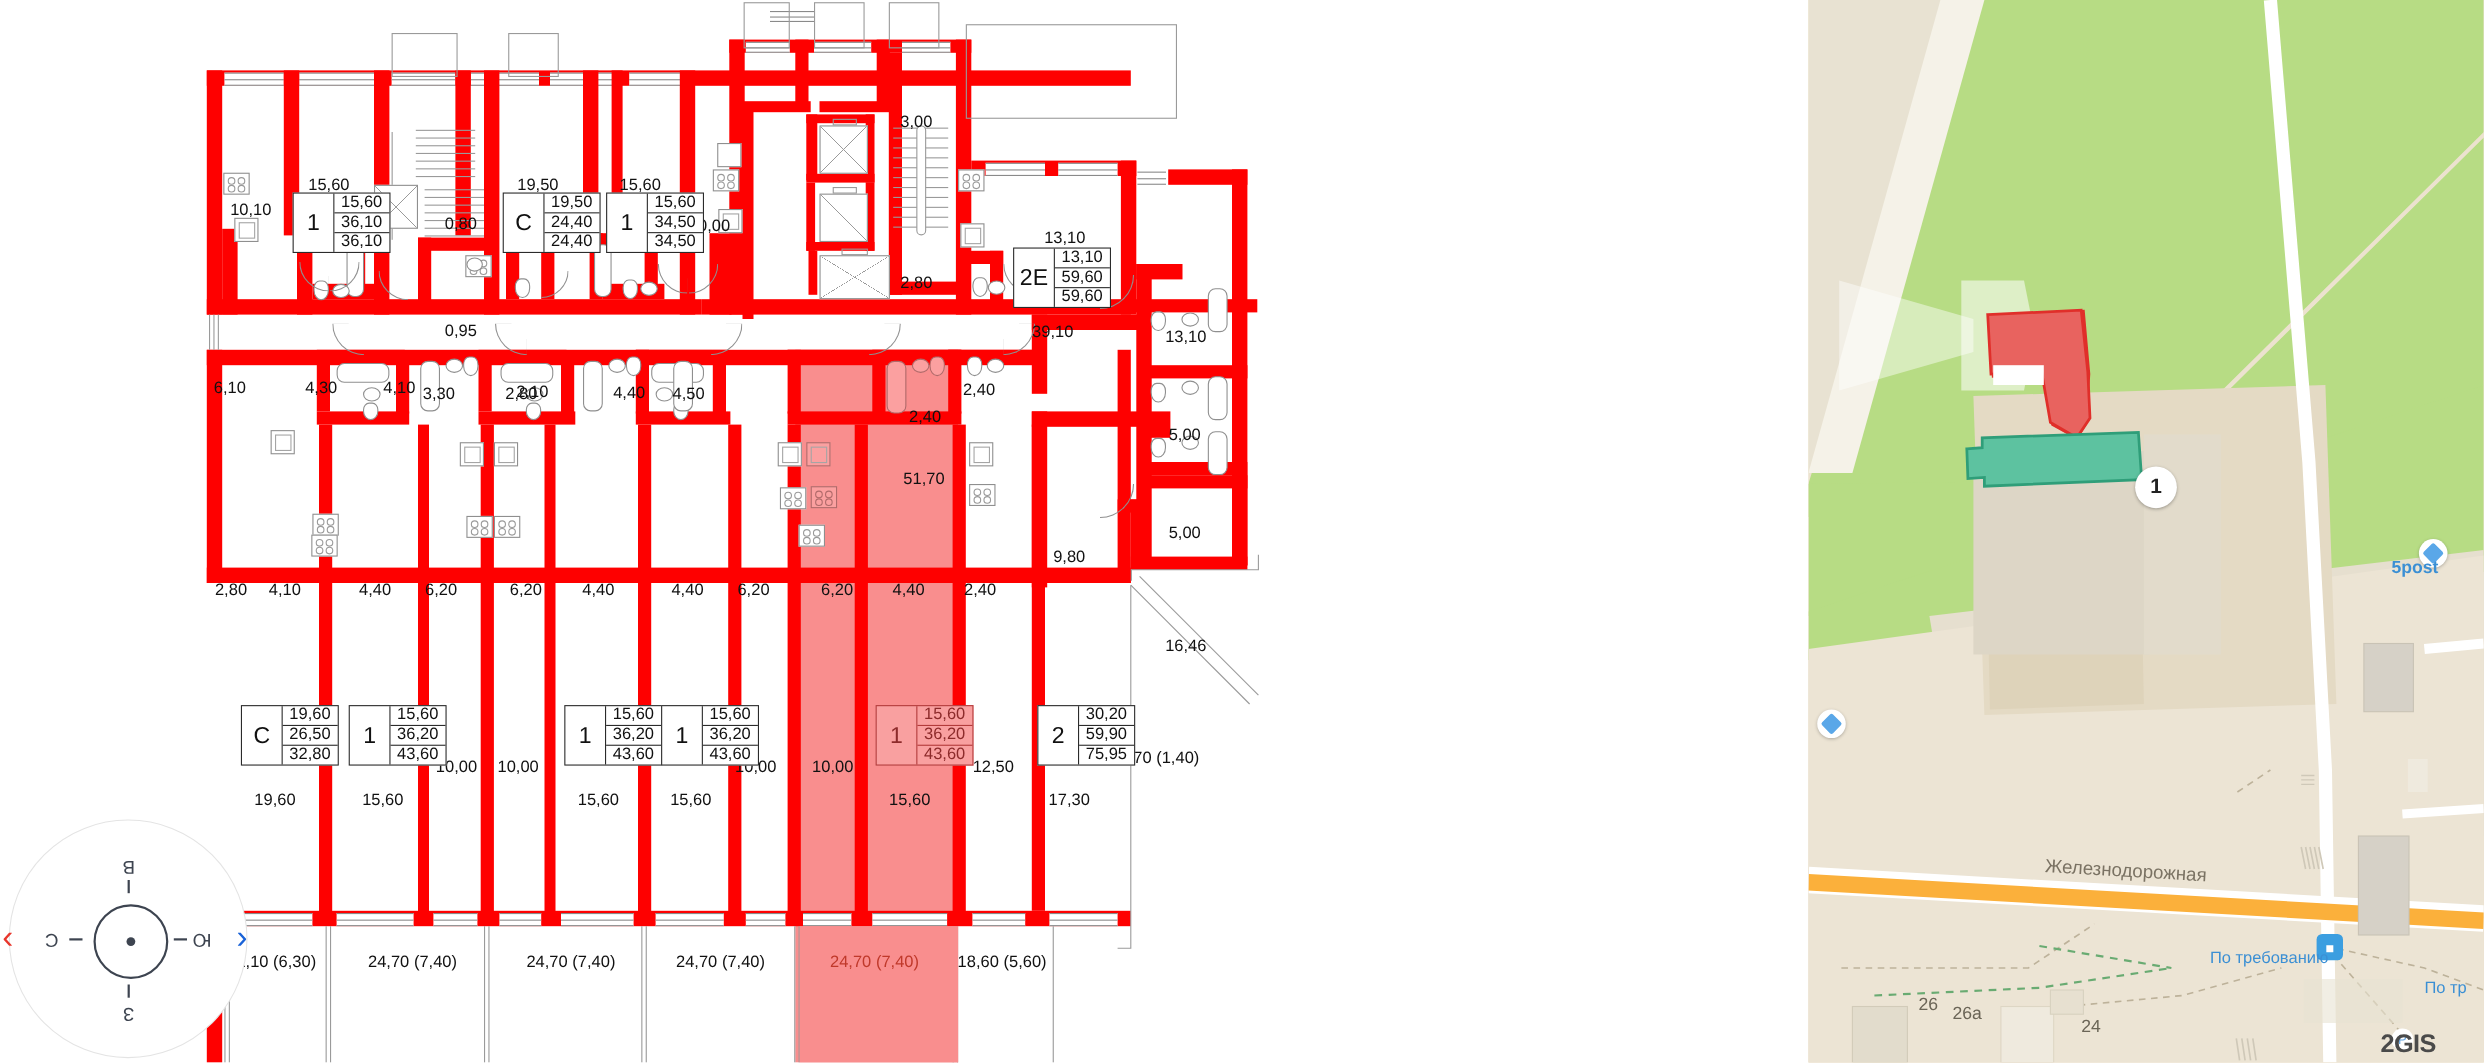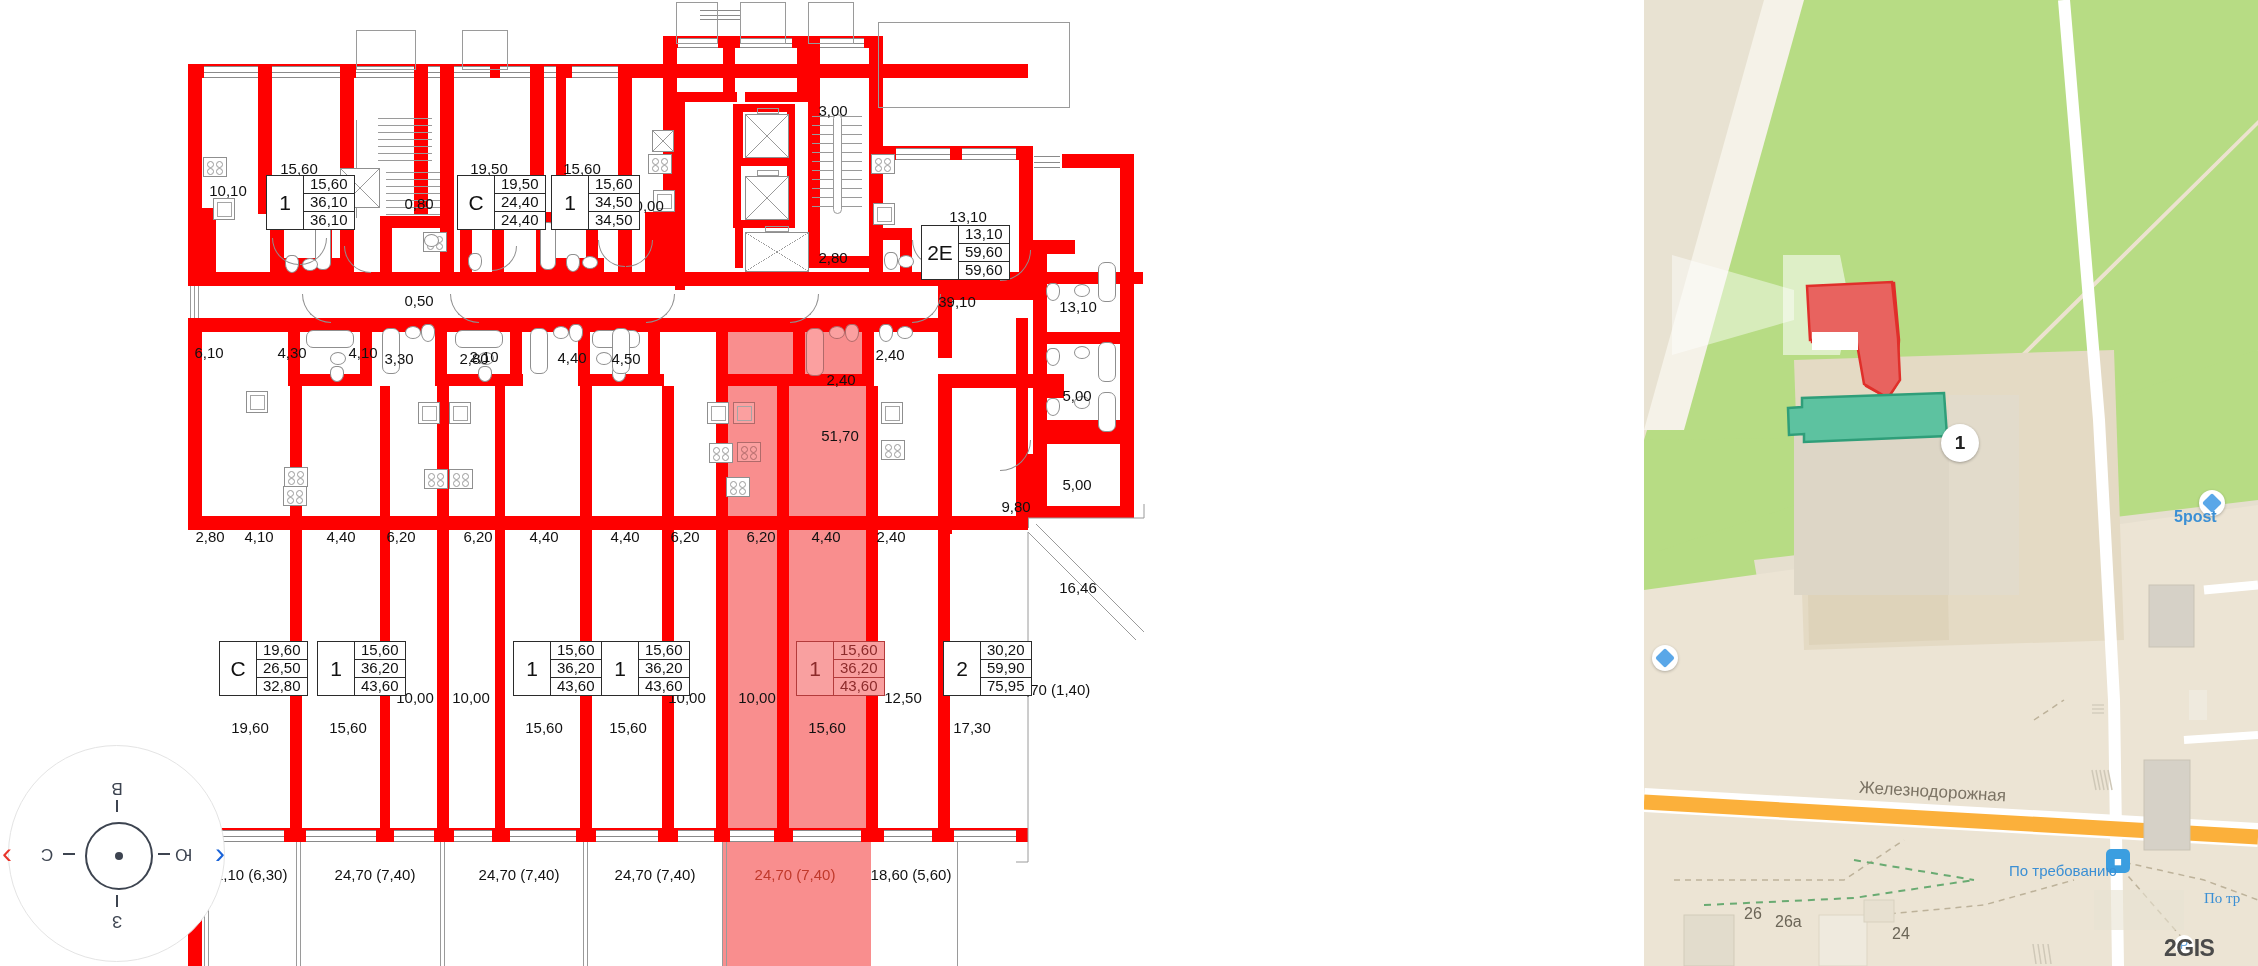--- a/index.html
+++ b/index.html
@@ -465,21 +465,21 @@
     <div class="hl" style="left:727px;top:842px;width:144px;height:124px;"></div>
 
     <div class="line" style="left:190px;top:286px;width:1px;height:32px;"></div>
     <div class="line" style="left:194px;top:286px;width:1px;height:32px;"></div>
     <div class="line" style="left:198px;top:286px;width:1px;height:32px;"></div>
 
     <div id="upper-rooms">
         <div class="lbl c" style="left: 228px; top: 183px;">10,10</div>
         <div class="lbl c" style="left: 299px; top: 161px;">15,60</div>
         <div class="lbl c" style="left: 419px; top: 196px;">0,80</div>
-        <div class="lbl c" style="left: 419px; top: 293px;">0,50</div>
+        <div class="lbl c" style="left: 419px; top: 293px;">0,95</div>
         <div class="lbl c" style="left: 489px; top: 161px;">19,50</div>
         <div class="lbl c" style="left: 582px; top: 161px;">15,60</div>
         <div class="lbl c" style="left: 645px; top: 198px;">10,00</div>
         <div class="lbl c" style="left: 833px; top: 103px;">3,00</div>
         <div class="lbl c" style="left: 833px; top: 250px;">2,80</div>
         <div class="lbl c" style="left: 968px; top: 209px;">13,10</div>
         <div class="lbl c" style="left: 957px; top: 294px;">39,10</div>
         <div class="lbl c" style="left: 1078px; top: 299px;">13,10</div>
         <div class="lbl c" style="left: 1077px; top: 388px;">5,00</div>
         <div class="lbl c" style="left: 1077px; top: 477px;">5,00</div>
@@ -534,21 +534,21 @@
         <div class="lbl c" style="left: 259px; top: 529px;">4,10</div>
         <div class="lbl c" style="left: 341px; top: 529px;">4,40</div>
         <div class="lbl c" style="left: 401px; top: 529px;">6,20</div>
         <div class="lbl c" style="left: 478px; top: 529px;">6,20</div>
         <div class="lbl c" style="left: 544px; top: 529px;">4,40</div>
         <div class="lbl c" style="left: 625px; top: 529px;">4,40</div>
         <div class="lbl c" style="left: 685px; top: 529px;">6,20</div>
         <div class="lbl c" style="left: 761px; top: 529px;">6,20</div>
         <div class="lbl c" style="left: 826px; top: 529px;">4,40</div>
         <div class="lbl c" style="left: 891px; top: 529px;">2,40</div>
-        <div class="lbl c" style="left: 1016px; top: 499px;">9,80</div>
+        <div class="lbl c" style="left: 972px; top: 499px;">9,80</div>
         <div class="lbl c" style="left: 1078px; top: 580px;">16,46</div>
         <div class="lbl c" style="left: 250px; top: 720px;">19,60</div>
         <div class="lbl c" style="left: 348px; top: 720px;">15,60</div>
         <div class="lbl c" style="left: 415px; top: 690px;">10,00</div>
         <div class="lbl c" style="left: 471px; top: 690px;">10,00</div>
         <div class="lbl c" style="left: 544px; top: 720px;">15,60</div>
         <div class="lbl c" style="left: 628px; top: 720px;">15,60</div>
         <div class="lbl c" style="left: 687px; top: 690px;">10,00</div>
         <div class="lbl c" style="left: 757px; top: 690px;">10,00</div>
         <div class="lbl c" style="left: 827px; top: 720px;">15,60</div>
@@ -726,18 +726,18 @@
         <div class="sq"></div>
       </div>
     <div class="busicon" style="left:462px;top:849px;">■</div>
     <div class="pk" style="left:530px;top:935px;">P</div>
 
     <div class="maplbl" style="left:100px;top:905px;font-size:16px;">26</div>
     <div class="maplbl" style="left:131px;top:913px;font-size:16px;">26a</div>
     <div class="maplbl" style="left:248px;top:925px;font-size:16px;">24</div>
     <div class="maplbl" style="left:215px;top:782px;transform:rotate(3.3deg);font-size:17px;color:#7a7263;">Железнодорожная</div>
     <div class="maplbl blue" style="left:365px;top:862px;font-size:15px;">По требованию</div>
-    <div class="maplbl blue" style="left:560px;top:890px;font-size:15px;font-family:Liberation Serif, serif;">По тр</div>
+    <div class="maplbl blue" style="left:560px;top:890px;font-size:15px;">По тр</div>
     <div class="maplbl blue" style="left:530px;top:508px;font-size:16px;font-weight:bold;">5post</div>
     <div class="gis" style="left:520px;top:935px;">2GIS</div>
   </div>
 
 </div>
 
 </body></html>

